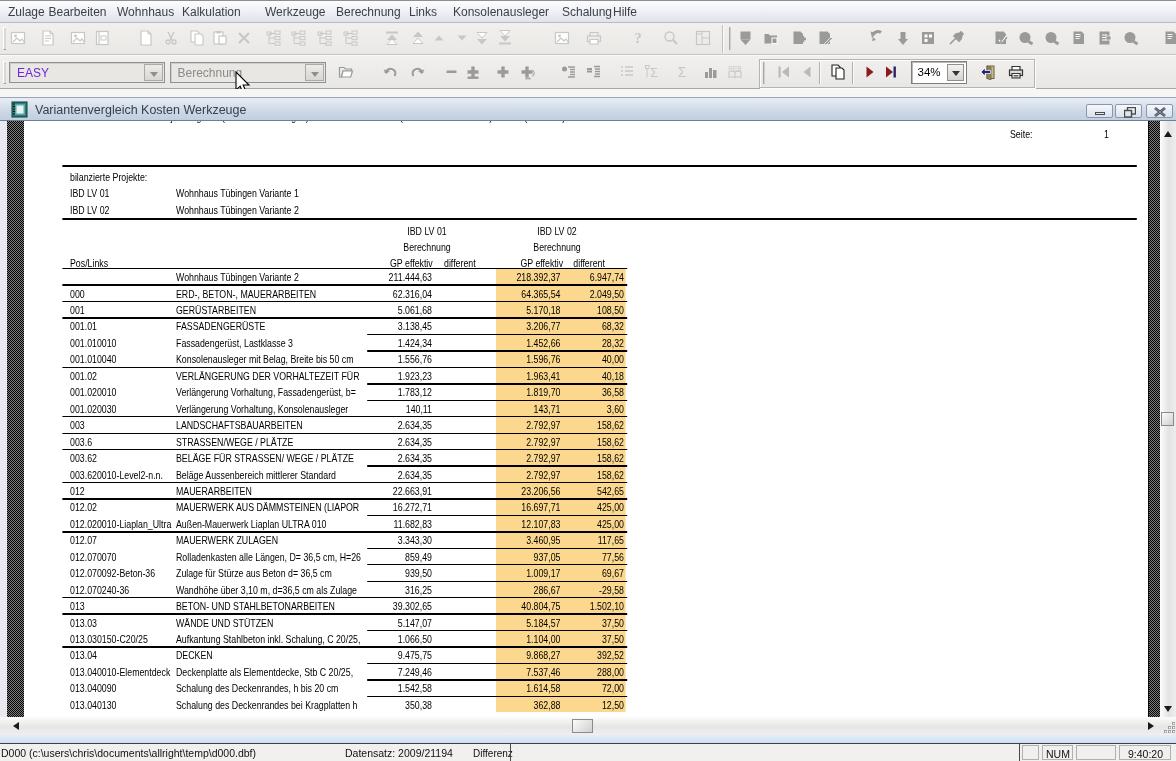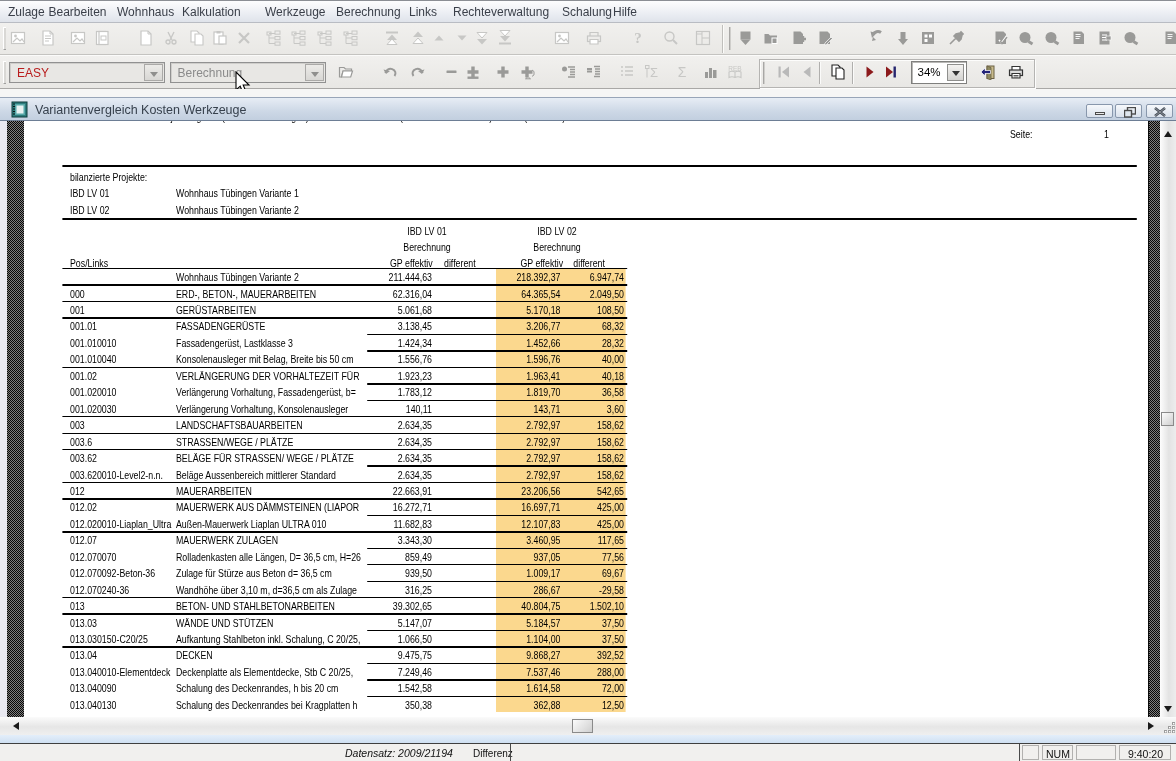--- a/index.html
+++ b/index.html
@@ -12,21 +12,21 @@
 </style></head><body>
 
 <div class="abs" style="left:0;top:0;width:1176px;height:23px;background:linear-gradient(#fdfdfe,#e8ebf1 70%,#dfe3ea);border-top:1px solid #8b8e94;border-bottom:1px solid #b9bcc3;">
 <div class="mi" style="left:8px;">Zulage</div>
 <div class="mi" style="left:48.5px;">Bearbeiten</div>
 <div class="mi" style="left:117px;">Wohnhaus</div>
 <div class="mi" style="left:182px;">Kalkulation</div>
 <div class="mi" style="left:265px;">Werkzeuge</div>
 <div class="mi" style="left:336px;">Berechnung</div>
 <div class="mi" style="left:409px;">Links</div>
-<div class="mi" style="left:453px;">Rechteverwaltung</div>
+<div class="mi" style="left:453px;">Konsolenausleger</div>
 <div class="mi" style="left:562px;">Schalung</div>
 <div class="mi" style="left:613px;">Hilfe</div>
 </div>
 
 <div class="abs" style="left:0;top:23px;width:1176px;height:32px;background:linear-gradient(#f1f0ee,#e9e8e5);border-bottom:1px solid #c4c3c0;">
   <div class="abs" style="left:3px;top:4px;width:3px;height:23px;border-left:1px solid #fff;border-top:1px solid #fff;border-bottom:1px solid #9f9f9d;background:#d9d8d5;"></div>
   <div class="abs" style="left:722px;top:2px;width:1px;height:28px;background:#c0bfbc;"></div>
   <div class="abs" style="left:723px;top:2px;width:1px;height:28px;background:#fcfcfa;"></div>
   <div class="abs" style="left:729px;top:4px;width:2px;height:23px;background:#cfcecb;border-left:1px solid #a8a7a5;"></div>
 <svg style="position:absolute;left:10px;top:7px;" width="16" height="16" viewBox="0 0 16 16">
@@ -206,21 +206,21 @@
 <svg style="position:absolute;left:1163px;top:7px;" width="16" height="16" viewBox="0 0 16 16">
       <path d="M2.5 1.5 h8 l2.5 2.5 v10 h-10.5 z" fill="#9a9a98"></path>
       <path d="M4.5 4.5 h5 M4.5 6.5 h5 M4.5 8.5 h4" stroke="#fff" stroke-width=".9"></path>
     </svg>
 </div>
 
 <div class="abs" style="left:0;top:55px;width:1176px;height:34px;background:linear-gradient(#f1f0ee,#e8e7e4);border-top:1px solid #fbfbfa;border-bottom:1px solid #a9a8a6;">
   <div class="abs" style="left:3px;top:5px;width:3px;height:23px;border-left:1px solid #fff;border-top:1px solid #fff;border-bottom:1px solid #9f9f9d;background:#d9d8d5;"></div>
 
   <div class="abs" style="left:9px;top:6px;width:156px;height:21px;background:#e8e7e4;border:1px solid #919191;box-shadow:inset 1px 1px 0 #cfcecb;">
-    <div class="abs" style="left:7px;top:2px;font-size:12px;line-height:17px;color:#b91c1c;">EASY</div>
+    <div class="abs" style="left:7px;top:2px;font-size:12px;line-height:17px;color:#6d28d9;">EASY</div>
     <div class="abs" style="right:1px;top:1px;width:19px;height:17px;background:linear-gradient(#ecebe8,#d8d7d4);border:1px solid #aaa9a7;">
       <div class="abs" style="left:5px;top:7px;width:0;height:0;border:4px solid transparent;border-top:5px solid #8f8f8d;"></div>
     </div>
   </div>
 
   <div class="abs" style="left:169.5px;top:6px;width:156px;height:21px;background:#e8e7e4;border:1px solid #919191;box-shadow:inset 1px 1px 0 #cfcecb;">
     <div class="abs" style="left:7px;top:2px;font-size:12px;line-height:17px;color:#8b8b8b;">Berechnung</div>
     <div class="abs" style="right:1px;top:1px;width:19px;height:17px;background:linear-gradient(#ecebe8,#d8d7d4);border:1px solid #aaa9a7;">
       <div class="abs" style="left:5px;top:7px;width:0;height:0;border:4px solid transparent;border-top:5px solid #8f8f8d;"></div>
     </div>
@@ -575,21 +575,22 @@
         <rect x="5" y="9" width="1.4" height="1.4"></rect>
         <rect x="9" y="9" width="1.4" height="1.4"></rect>
       </g>
   </svg>
 </div>
 
 <div class="abs" style="left:0;top:735px;width:1176px;height:8px;background:linear-gradient(#e3eefa,#cfe0f2);"></div>
 <div class="abs" style="left:0;top:742.5px;width:1176px;height:1.5px;background:#3f3f3f;"></div>
 
 <div class="abs" style="left:0;top:744px;width:1176px;height:17px;background:#f1f0ee;">
-  <div class="st" style="left:345px;top:1px;font-style:italic;">Datensatz: 2009/21194</div>
+  <div class="st" style="left:1px;top:1px;">D000 (c:\users\chris\documents\allright\temp\d000.dbf)</div>
+  <div class="st" style="left:345px;top:1px;">Datensatz: 2009/21194</div>
   <div class="st" style="left:473px;top:1px;font-size:10px;">Differenz</div>
   <div class="abs" style="left:510px;top:0;width:1px;height:17px;background:#4a4a4a;"></div>
   <div class="abs" style="left:1019px;top:0;width:1px;height:17px;background:#4a4a4a;"></div>
   <div class="abs" style="left:1022px;top:1px;width:17px;height:15px;border:1px solid #b2b1af;"></div>
   <div class="abs" style="left:1042px;top:1px;width:31px;height:15px;border:1px solid #b2b1af;">
     <div class="st" style="left:3px;top:0;">NUM</div>
   </div>
   <div class="abs" style="left:1076px;top:1px;width:40px;height:15px;border:1px solid #b2b1af;"></div>
   <div class="abs" style="left:1119px;top:1px;width:52px;height:15px;border:1px solid #b2b1af;">
     <div class="st" style="left:8px;top:0;">9:40:20</div>

